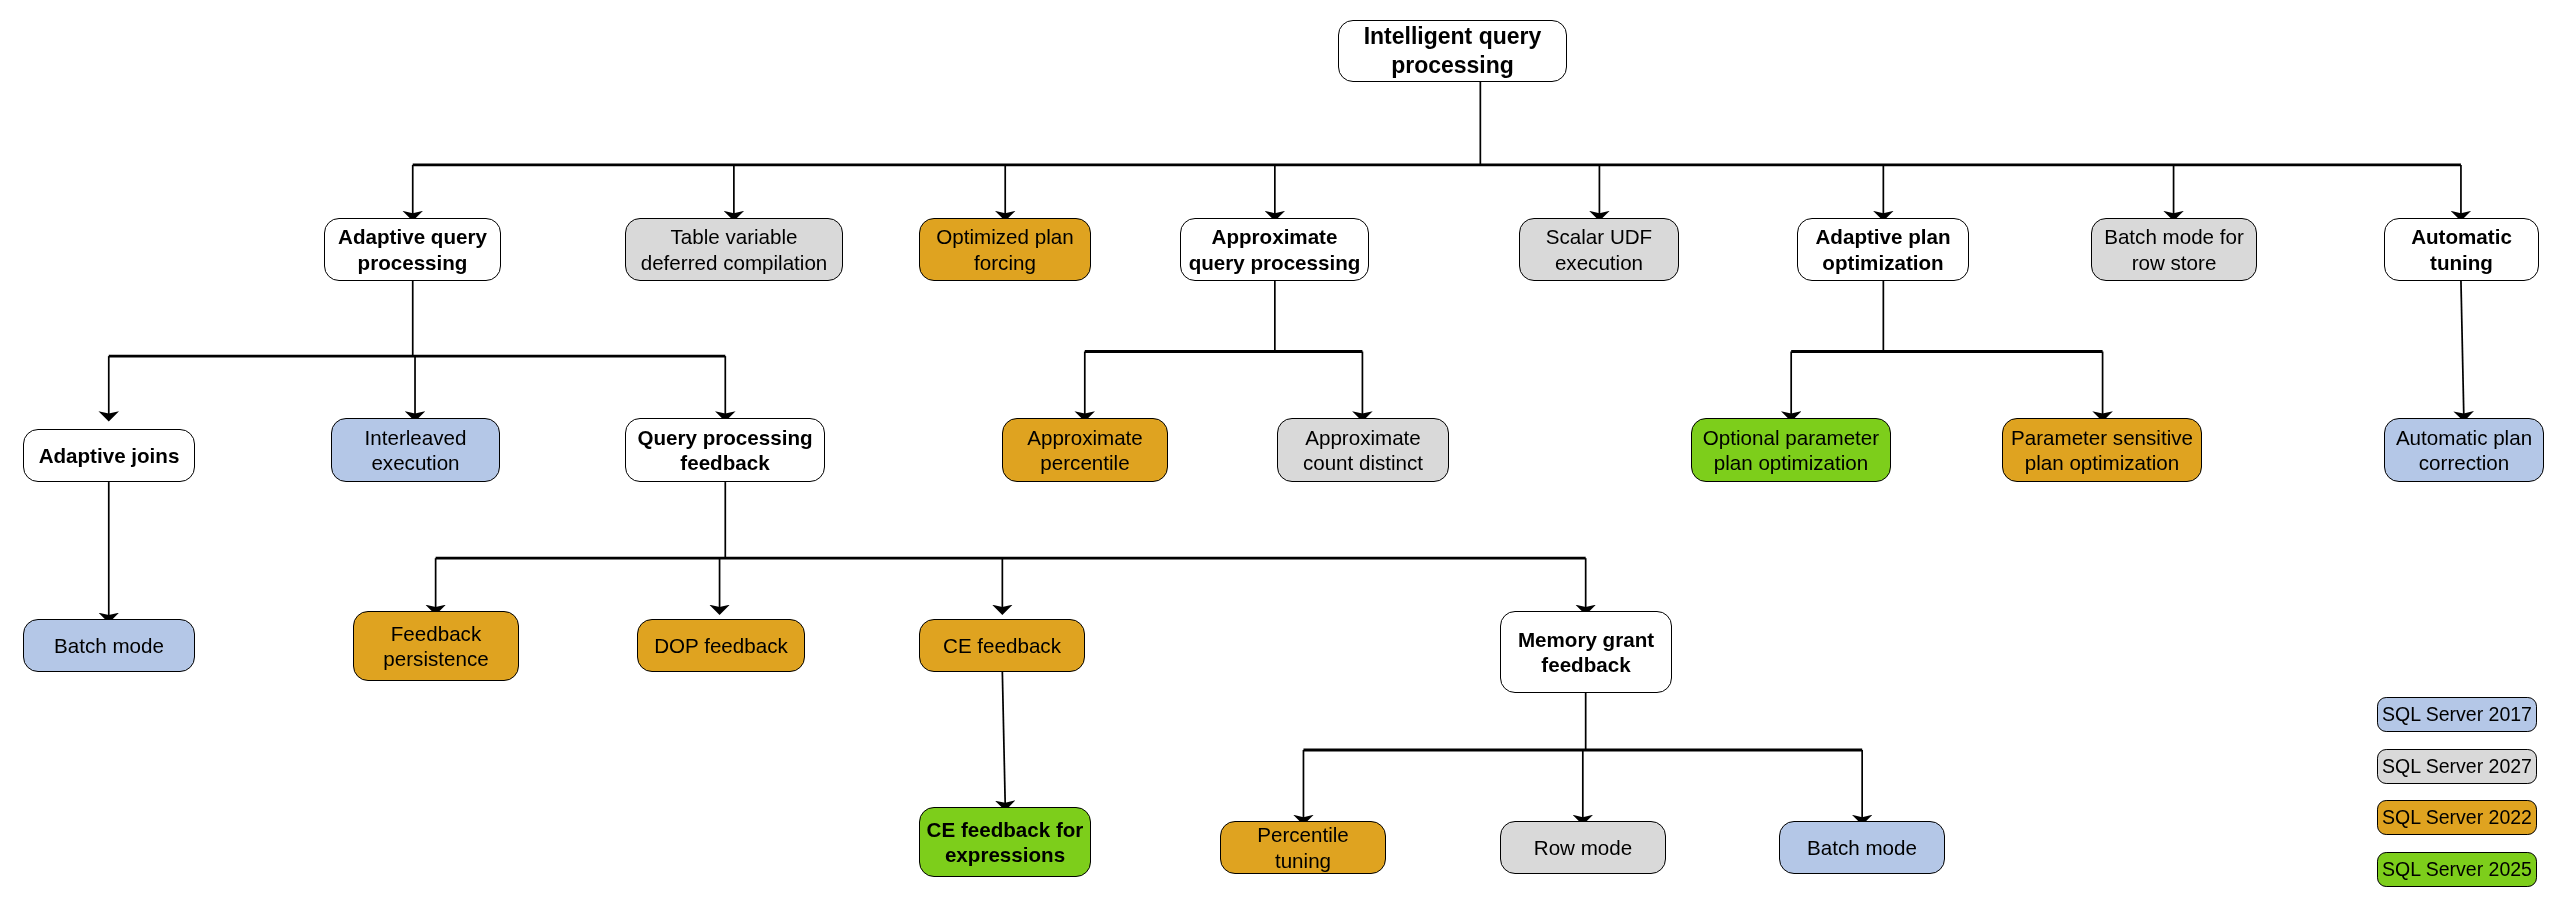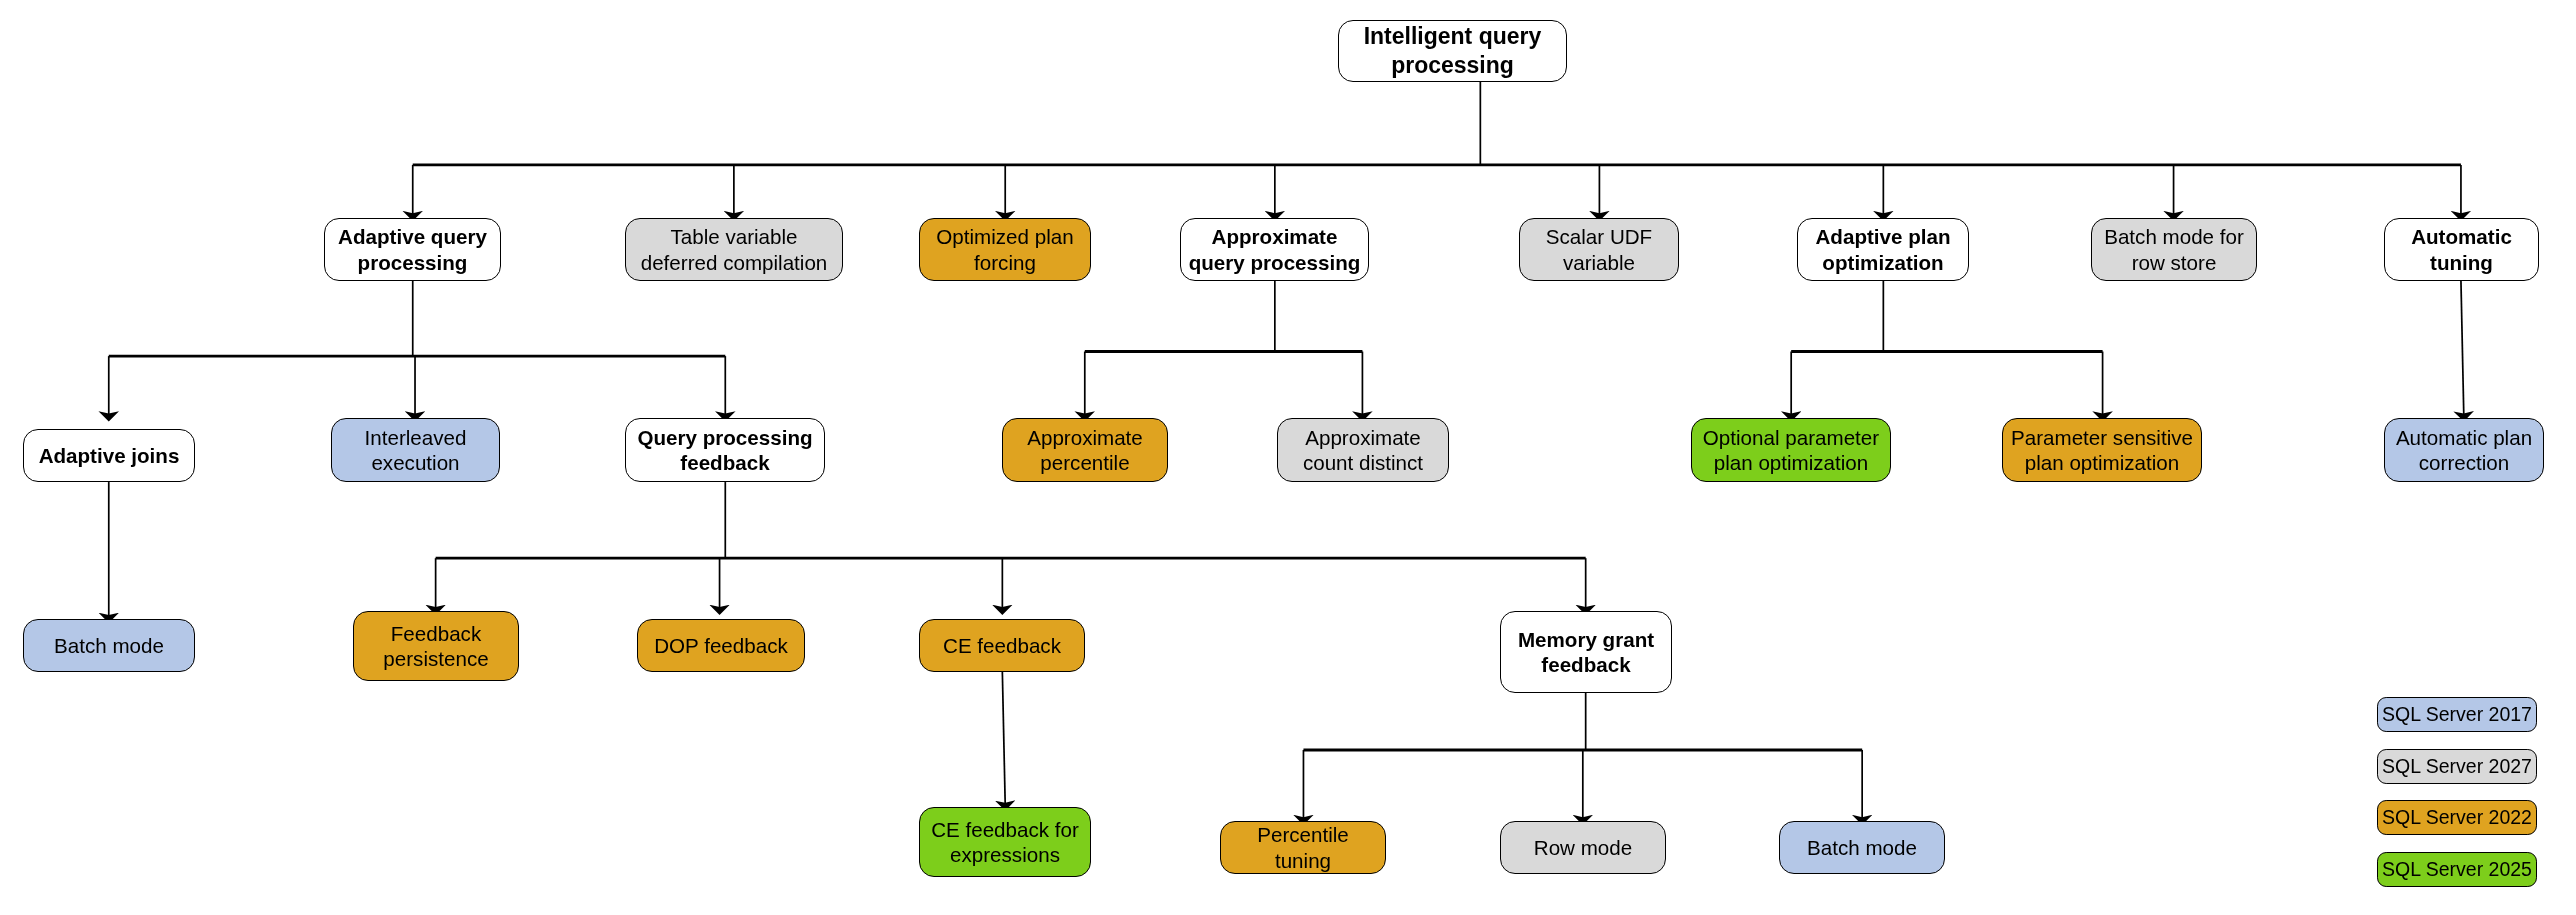--- a/index.html
+++ b/index.html
@@ -106,21 +106,21 @@
 processing</div>
       <div class="node" style="left: 324px; top: 218px; width: 177px; height: 63px; background: rgb(255, 255, 255); font-size: 20.6px; font-weight: 700;">Adaptive query
 processing</div>
       <div class="node" style="left: 625px; top: 218px; width: 218px; height: 63px; background: rgb(217, 217, 217); font-size: 20.6px; font-weight: 400;">Table variable
 deferred compilation</div>
       <div class="node" style="left: 919px; top: 218px; width: 172px; height: 63px; background: rgb(223, 163, 32); font-size: 20.6px; font-weight: 400;">Optimized plan
 forcing</div>
       <div class="node" style="left: 1180px; top: 218px; width: 189px; height: 63px; background: rgb(255, 255, 255); font-size: 20.6px; font-weight: 700;">Approximate
 query processing</div>
       <div class="node" style="left: 1519px; top: 218px; width: 160px; height: 63px; background: rgb(217, 217, 217); font-size: 20.6px; font-weight: 400;">Scalar UDF
-variable</div>
+execution</div>
       <div class="node" style="left: 1797px; top: 218px; width: 172px; height: 63px; background: rgb(255, 255, 255); font-size: 20.6px; font-weight: 700;">Adaptive plan
 optimization</div>
       <div class="node" style="left: 2091px; top: 218px; width: 166px; height: 63px; background: rgb(217, 217, 217); font-size: 20.6px; font-weight: 400;">Batch mode for
 row store</div>
       <div class="node" style="left: 2384px; top: 218px; width: 155px; height: 63px; background: rgb(255, 255, 255); font-size: 20.6px; font-weight: 700;">Automatic
 tuning</div>
       <div class="node" style="left: 23px; top: 429px; width: 172px; height: 53px; background: rgb(255, 255, 255); font-size: 20.6px; font-weight: 700;">Adaptive joins</div>
       <div class="node" style="left: 331px; top: 418px; width: 169px; height: 64px; background: rgb(180, 199, 231); font-size: 20.6px; font-weight: 400;">Interleaved
 execution</div>
       <div class="node" style="left: 625px; top: 418px; width: 200px; height: 64px; background: rgb(255, 255, 255); font-size: 20.6px; font-weight: 700;">Query processing
@@ -135,21 +135,21 @@
 plan optimization</div>
       <div class="node" style="left: 2384px; top: 418px; width: 160px; height: 64px; background: rgb(180, 199, 231); font-size: 20.6px; font-weight: 400;">Automatic plan
 correction</div>
       <div class="node" style="left: 23px; top: 619px; width: 172px; height: 53px; background: rgb(180, 199, 231); font-size: 20.6px; font-weight: 400;">Batch mode</div>
       <div class="node" style="left: 353px; top: 611px; width: 166px; height: 70px; background: rgb(223, 163, 32); font-size: 20.6px; font-weight: 400;">Feedback
 persistence</div>
       <div class="node" style="left: 637px; top: 619px; width: 168px; height: 53px; background: rgb(223, 163, 32); font-size: 20.6px; font-weight: 400;">DOP feedback</div>
       <div class="node" style="left: 919px; top: 619px; width: 166px; height: 53px; background: rgb(223, 163, 32); font-size: 20.6px; font-weight: 400;">CE feedback</div>
       <div class="node" style="left: 1500px; top: 611px; width: 172px; height: 82px; background: rgb(255, 255, 255); font-size: 20.6px; font-weight: 700;">Memory grant
 feedback</div>
-      <div class="node" style="left: 919px; top: 807px; width: 172px; height: 70px; background: rgb(125, 206, 27); font-size: 20.6px; font-weight: 400;">CE feedback for
+      <div class="node" style="left: 919px; top: 807px; width: 172px; height: 70px; background: rgb(125, 206, 27); font-size: 20.6px; font-weight: 700;">CE feedback for
 expressions</div>
       <div class="node" style="left: 1220px; top: 821px; width: 166px; height: 53px; background: rgb(223, 163, 32); font-size: 20.6px; font-weight: 400;">Percentile tuning</div>
       <div class="node" style="left: 1500px; top: 821px; width: 166px; height: 53px; background: rgb(217, 217, 217); font-size: 20.6px; font-weight: 400;">Row mode</div>
       <div class="node" style="left: 1779px; top: 821px; width: 166px; height: 53px; background: rgb(180, 199, 231); font-size: 20.6px; font-weight: 400;">Batch mode</div>
     </div>
   <div id="legend-layer">
       <div class="legend-item" style="left: 2377px; top: 697px; width: 160px; height: 35px; background: rgb(180, 199, 231); font-size: 19.5px;">SQL Server 2017</div>
       <div class="legend-item" style="left: 2377px; top: 749px; width: 160px; height: 35px; background: rgb(217, 217, 217); font-size: 19.5px;">SQL Server 2027</div>
       <div class="legend-item" style="left: 2377px; top: 800px; width: 160px; height: 35px; background: rgb(223, 163, 32); font-size: 19.5px;">SQL Server 2022</div>
       <div class="legend-item" style="left: 2377px; top: 852px; width: 160px; height: 35px; background: rgb(125, 206, 27); font-size: 19.5px;">SQL Server 2025</div>

